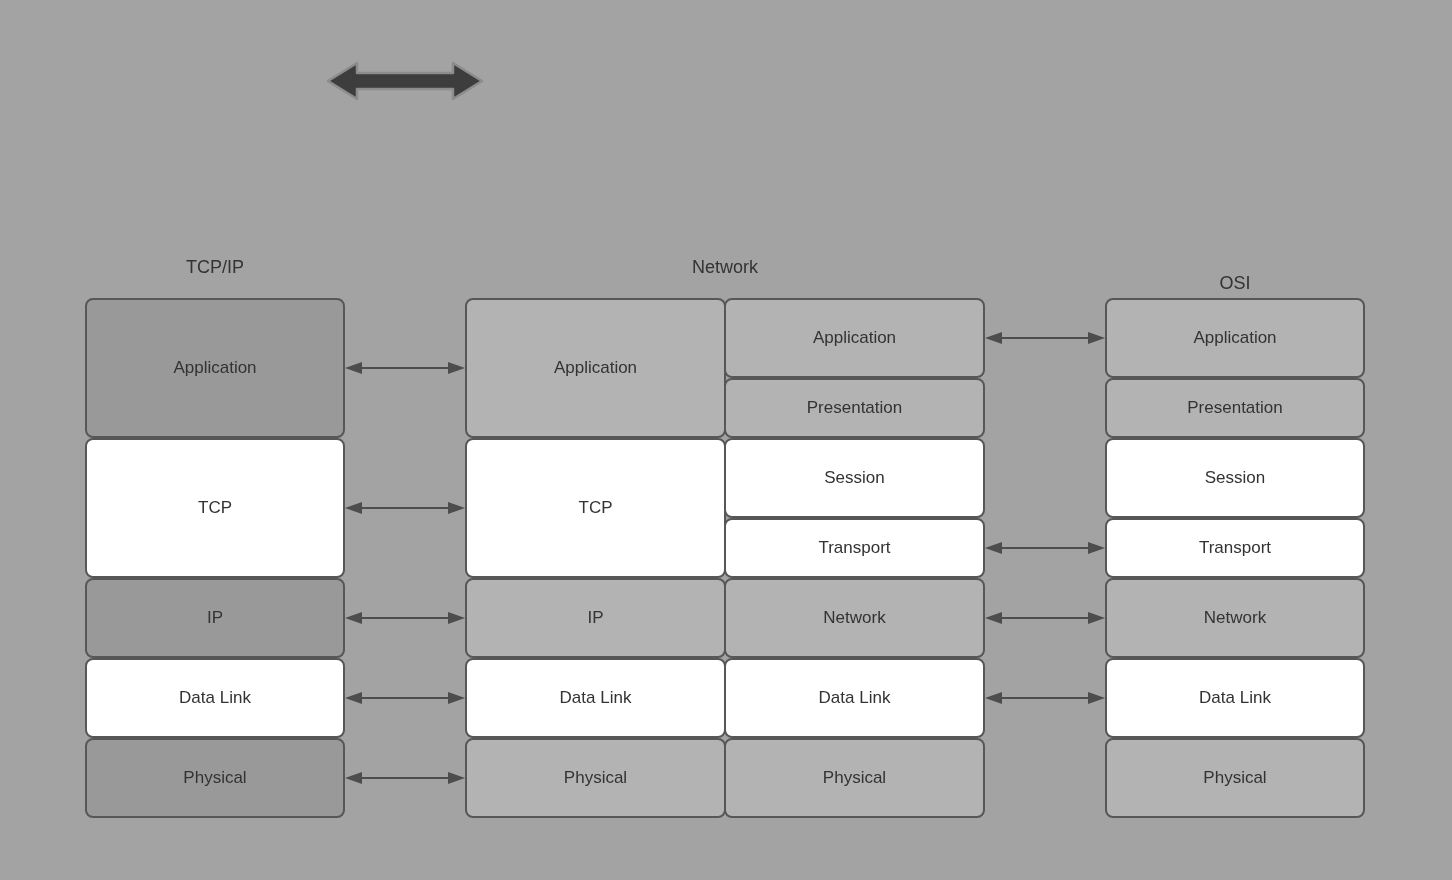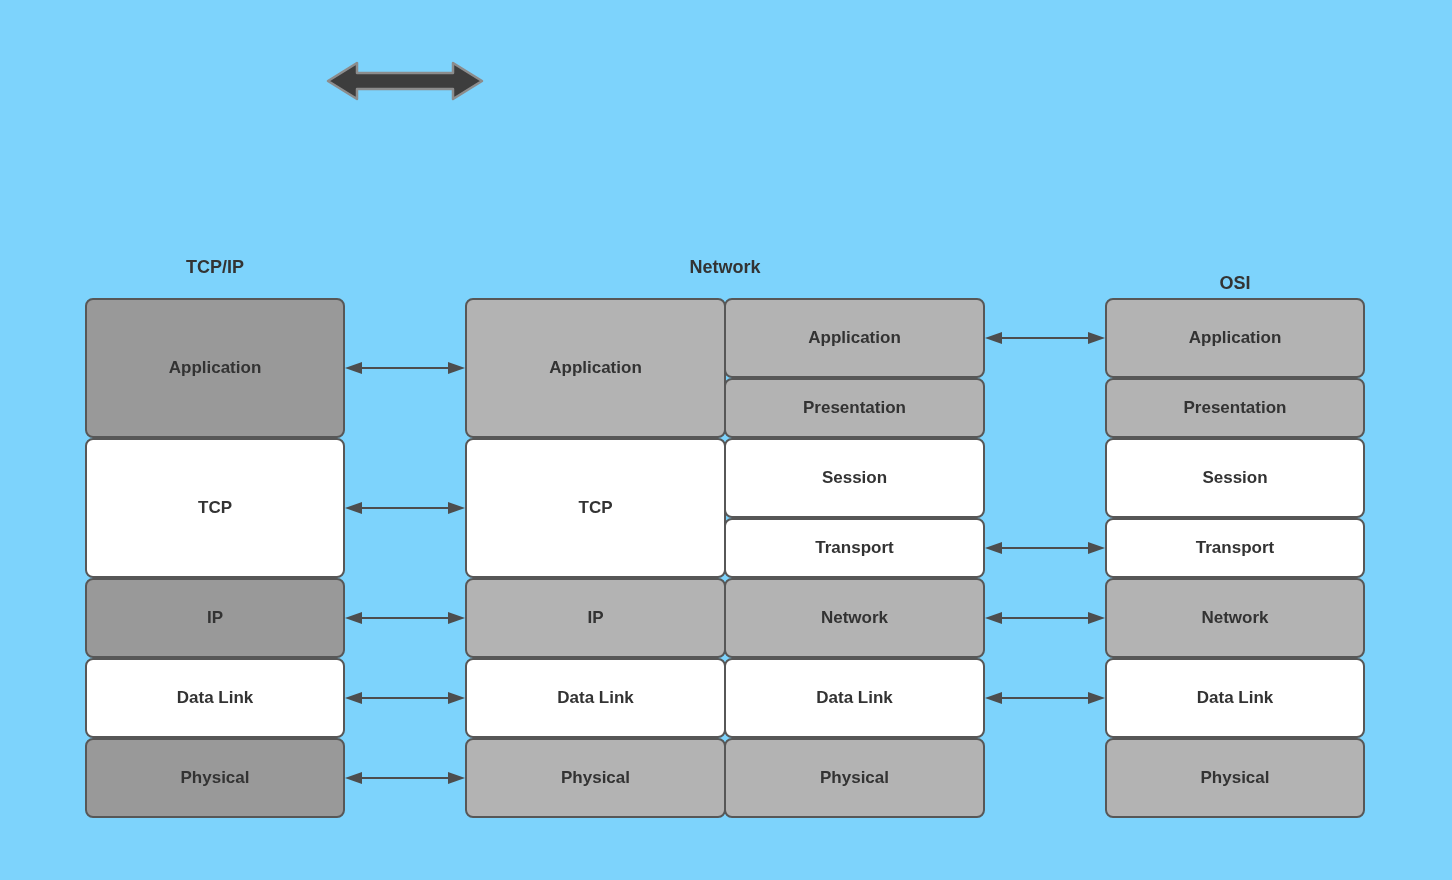--- a/index.html
+++ b/index.html
@@ -5,23 +5,22 @@
   html, body {
     margin: 0;
     padding: 0;
     background: #ffffff;
     font-family: "Liberation Sans", "DejaVu Sans", sans-serif;
   }
   #canvas {
     position: relative;
     width: 1452px;
     height: 880px;
-    background: #7dd3fc;
+    background: #a3a3a3;
     overflow: hidden;
-    font-weight: bold;
   }
   .col-header {
     position: absolute;
     height: 22px;
     display: flex;
     align-items: center;
     justify-content: center;
     font-size: 18px;
     color: #333333;
   }

